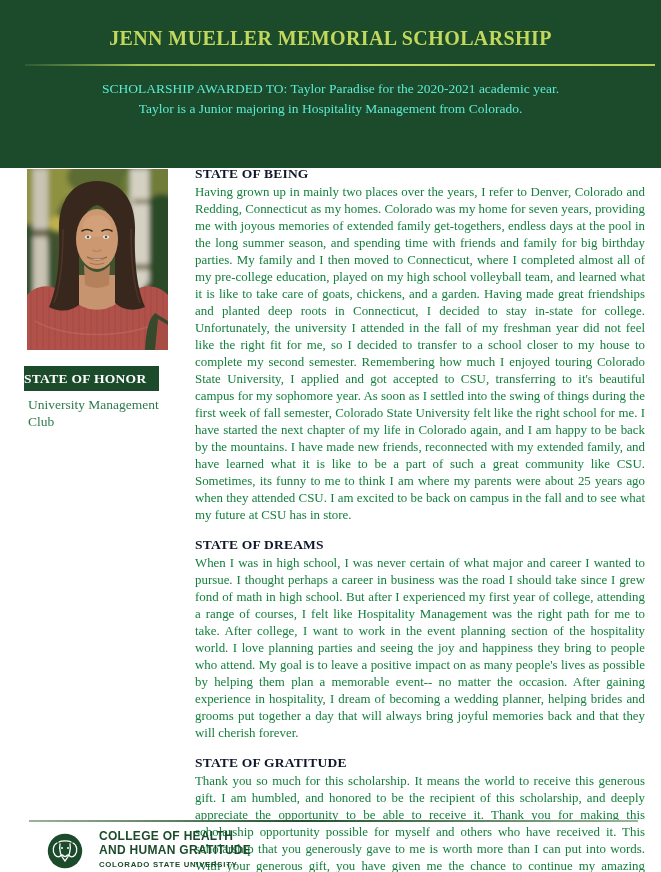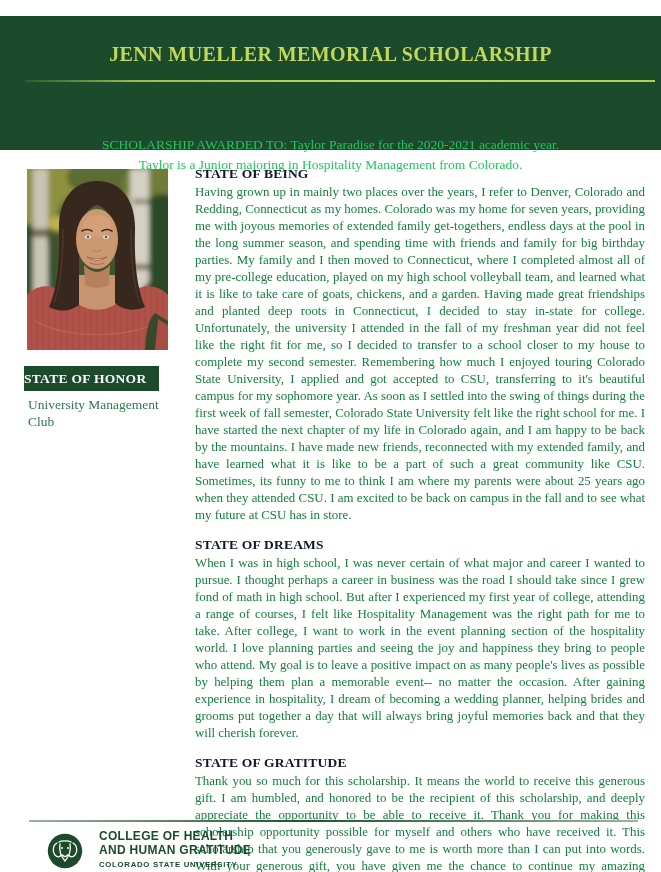--- a/index.html
+++ b/index.html
@@ -5,38 +5,38 @@
   html,body{margin:0;padding:0;background:#ffffff;}
   .page{
     position:relative;
     width:661px;height:872px;
     background:#ffffff;
     font-family:"Liberation Serif", serif;
     overflow:hidden;
   }
   
   .banner{
-    position:absolute;top:16px;left:0;width:661px;height:134px;
+    position:absolute;top:0;left:0;width:661px;height:168px;
     background:#1c4b2b;
   }
   .banner-title{
     position:absolute;top:27px;left:0;width:100%;
     text-align:center;
     font-size:20px;font-weight:bold;
     color:#c2d85c;letter-spacing:0.4px;
     margin:0;
   }
   .banner-rule{
     position:absolute;top:64px;left:25px;width:630px;height:2px;
     background:linear-gradient(to right,#2f5a33,#9cc04f 18%,#bdd95e 55%,#b3d055);
   }
   .banner-subtitle{
     position:absolute;top:79px;left:0;width:100%;
-    text-align:center;color:#22c55e;
-    font-size:13.5px;line-height:20px;margin-top:40px;
+    text-align:center;color:#5eead4;
+    font-size:13.5px;line-height:20px;
   }
   
   .photo{
     position:absolute;left:27px;top:169px;width:141px;height:181px;
   }
   .badge{
     position:absolute;left:24px;top:366px;width:135px;height:25px;
     background:#1c4b2b;color:#ffffff;
     display:flex;align-items:center;justify-content:flex-start;
     font-size:13.5px;font-weight:bold;letter-spacing:0.3px;

